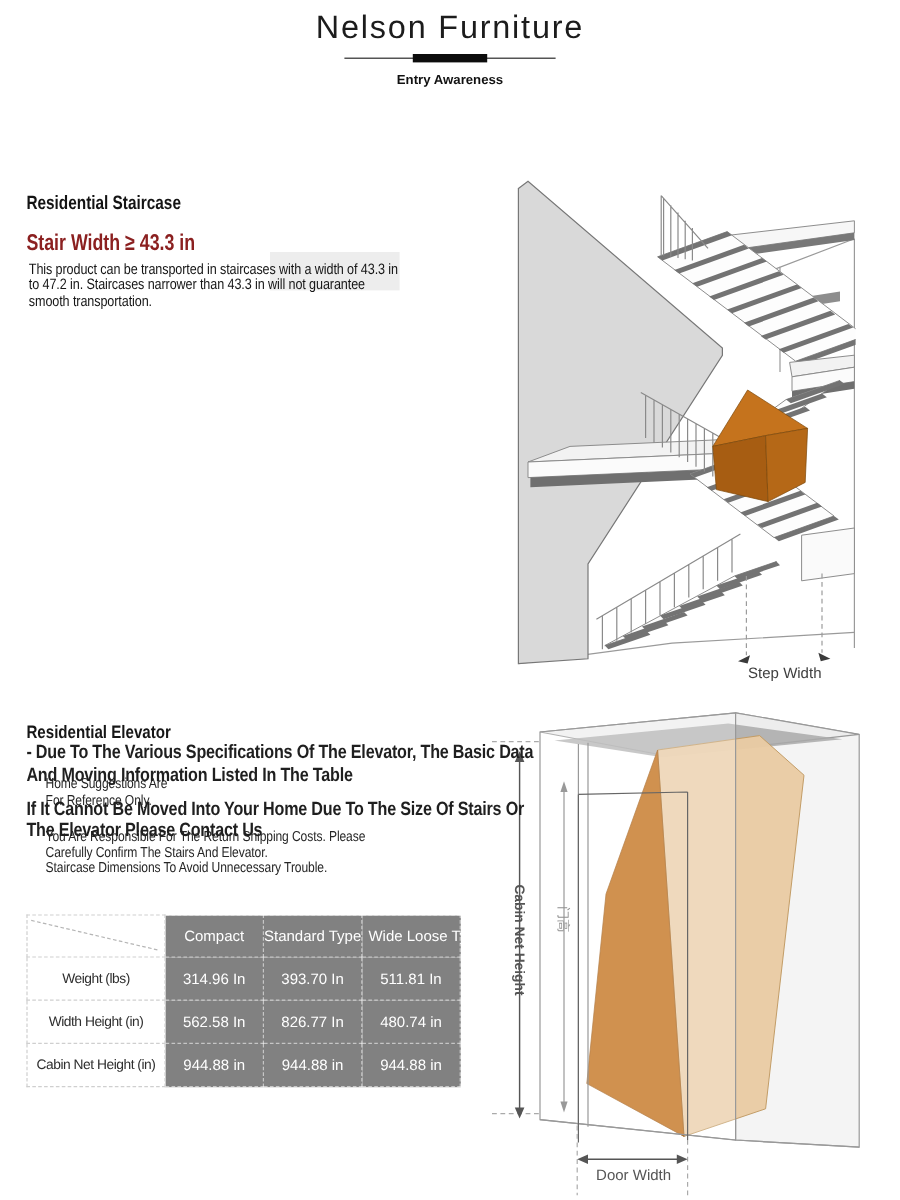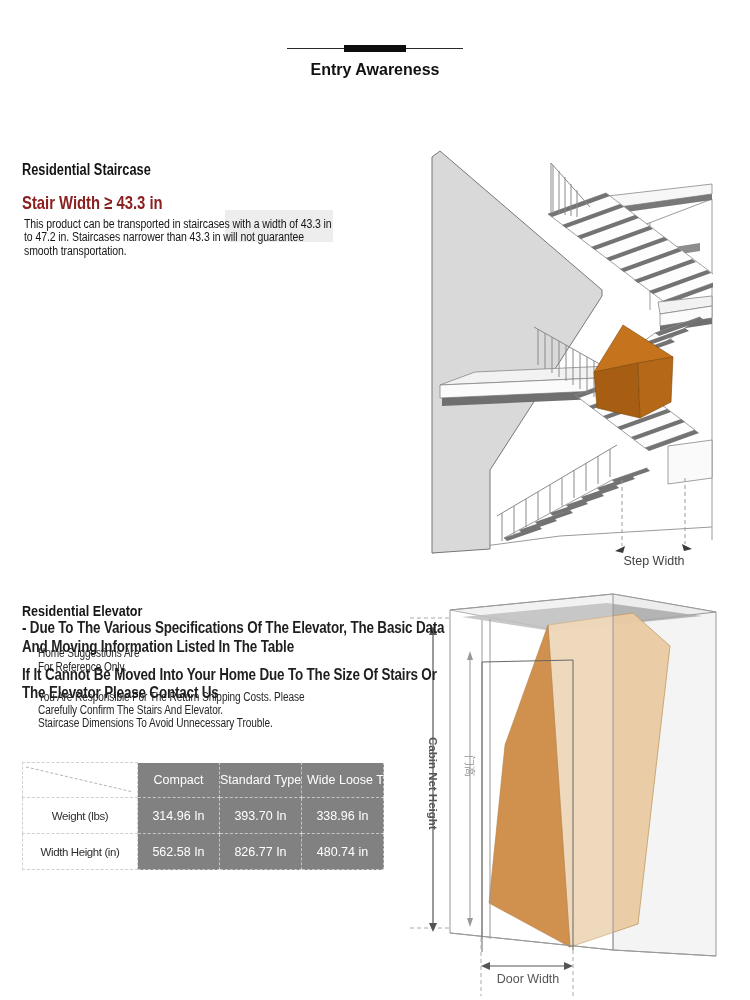--- a/index.html
+++ b/index.html
@@ -7,21 +7,21 @@
         font-family:"Liberation Sans","DejaVu Sans",sans-serif;color:#1b1b1b;}
   .abs{position:absolute;}
   .nowrap{white-space:nowrap;}
   .cond{transform:scaleX(0.84);transform-origin:left top;}
   .cond80{transform:scaleX(0.80);transform-origin:left top;}
   .cond78{transform:scaleX(0.78);transform-origin:left top;}
   .brand{left:0;right:0;top:8px;text-align:center;font-size:27px;font-weight:300;
          letter-spacing:1.5px;color:#1c1c1c;}
   .brand-line{left:287px;top:48px;width:176px;height:1px;background:#2b2b2b;}
   .brand-bar{left:344px;top:45px;width:62px;height:7px;background:#0d0d0d;}
-  .subtitle{left:0;right:0;top:61px;text-align:center;font-size:16px;font-weight:bold;color:#111;}
+  .subtitle{left:0;right:0;top:61px;text-align:center;font-size:11px;font-weight:bold;color:#111;}
   .s1-title{left:22px;top:161px;font-size:16px;font-weight:bold;color:#141414;}
   .s1-red{left:22px;top:192px;font-size:19px;font-weight:bold;color:#8b2020;}
   .s1-graybox{left:225px;top:210px;width:108px;height:32px;background:#ededed;}
   .s1-body{left:24px;top:218px;width:372px;font-size:12.5px;line-height:13.4px;
            color:#151515;letter-spacing:-0.1px;}
   .s2-title{left:22px;top:602px;font-size:15px;font-weight:bold;color:#161616;z-index:3;}
   .s2-bold{font-size:16px;font-weight:bold;color:#1f1f1f;z-index:3;letter-spacing:-0.2px;}
   .s2-note{font-size:12px;color:#262626;z-index:2;letter-spacing:-0.1px;}
   .tbl{left:22px;top:762px;width:361px;border-collapse:collapse;table-layout:fixed;
        font-size:12.5px;z-index:3;}
@@ -32,20 +32,21 @@
   .tbl .gcell{background:#818181;color:#fff;border:1px dashed rgba(255,255,255,0.55);}
   .tbl .lcell{background:#fff;color:#2e2e2e;font-size:11.5px;letter-spacing:-0.4px;}
   .tbl .corner{background:#fff;position:relative;}
   svg text{font-family:"Liberation Sans","DejaVu Sans",sans-serif;}
 </style>
 </head>
 <body>
 
 <div class="page">
 
+  <div class="abs brand">Nelson Furniture</div>
   <div class="abs brand-line"></div>
   <div class="abs brand-bar"></div>
   <div class="abs subtitle">Entry Awareness</div>
 
   <div class="abs s1-title cond80 nowrap">Residential Staircase</div>
   <div class="abs s1-red cond78 nowrap">Stair Width ≥ 43.3 in</div>
   <div class="abs s1-graybox"></div>
   <div class="abs s1-body cond">This product can be transported in staircases with a width of 43.3 in to 47.2 in. Staircases narrower than 43.3 in will not guarantee smooth transportation.</div>
 
   <svg class="abs" style="left:408px;top:140px;z-index:1" width="305" height="435" viewBox="408 140 305 435">
@@ -182,24 +183,30 @@
         </svg>
       </td>
       <td class="gcell">Compact</td>
       <td class="gcell">Standard Type</td>
       <td class="gcell" style="text-align:center;padding-left:5px">Wide Loose Type</td>
     </tr>
     <tr class="drow">
       <td class="lcell">Weight (lbs)</td>
       <td class="gcell">314.96 In</td>
       <td class="gcell">393.70 In</td>
-      <td class="gcell">338.96 In</td>
+      <td class="gcell">511.81 In</td>
     </tr>
     <tr class="drow">
       <td class="lcell">Width Height (in)</td>
       <td class="gcell">562.58 In</td>
       <td class="gcell">826.77 In</td>
       <td class="gcell">480.74 in</td>
     </tr>
+    <tr class="drow">
+      <td class="lcell">Cabin Net Height (in)</td>
+      <td class="gcell">944.88 in</td>
+      <td class="gcell">944.88 in</td>
+      <td class="gcell">944.88 in</td>
+    </tr>
   </tbody>
     </table>
 
 </div>
 
 </body></html>

